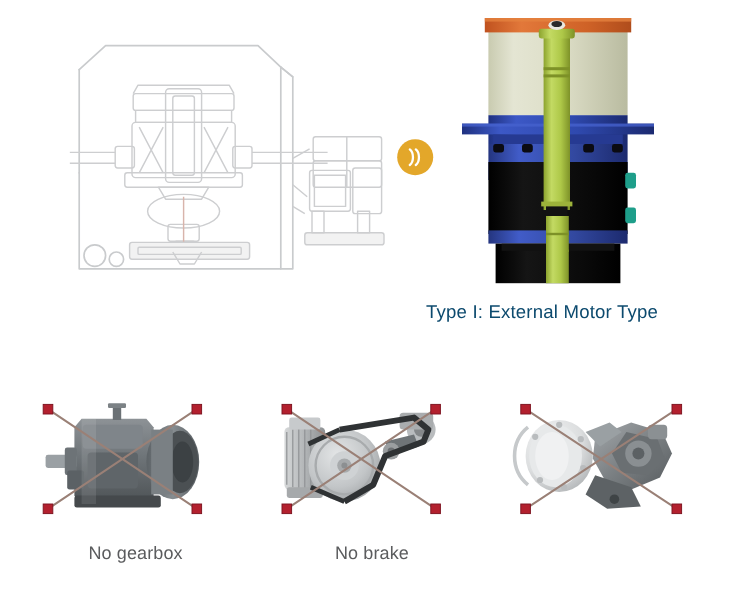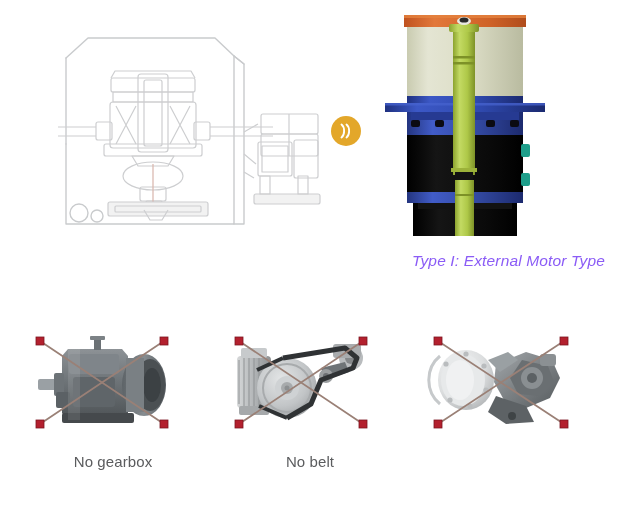--- a/index.html
+++ b/index.html
@@ -51,26 +51,25 @@
     position: absolute;
     left: 385px; top: 8px;
     width: 160px; height: 235px;
   }
   .motor-wrap svg { display: block; width: 100%; height: 100%; }
 
   .motor-caption {
     position: absolute;
     left: 355px; top: 252px;
     width: 250px;
-    text-align: right;
+    text-align: left;
     font-size: 15.5px;
-    color: #8b5cf6;
+    color: #0c4a6e;
     letter-spacing: 0.15px;
     white-space: nowrap;
-    font-style: italic;
   }
 
   
   .bottom-row {
     position: absolute;
     left: 0; top: 330px;
     width: 620px; height: 170px;
   }
   .cards {
     display: flex;
@@ -364,21 +363,21 @@
               <line x1="138" y1="11" x2="14" y2="94"></line>
             </g>
             <g fill="#b3202e" stroke="#7d1420" stroke-width="0.8">
               <rect x="10" y="7" width="8" height="8"></rect>
               <rect x="134" y="7" width="8" height="8"></rect>
               <rect x="10" y="90" width="8" height="8"></rect>
               <rect x="134" y="90" width="8" height="8"></rect>
             </g>
           </svg>
         </div>
-        <div class="card-label">No belt</div>
+        <div class="card-label">No brake</div>
       </div>
 
       <div class="card">
         <div class="card-img">
           <svg viewBox="0 0 170 105" xmlns="http://www.w3.org/2000/svg">
             <defs>
               <radialGradient id="drum" cx="0.35" cy="0.3" r="0.8">
                 <stop offset="0" stop-color="#f2f3f4"></stop>
                 <stop offset="0.6" stop-color="#dcdedf"></stop>
                 <stop offset="1" stop-color="#b0b3b5"></stop>

